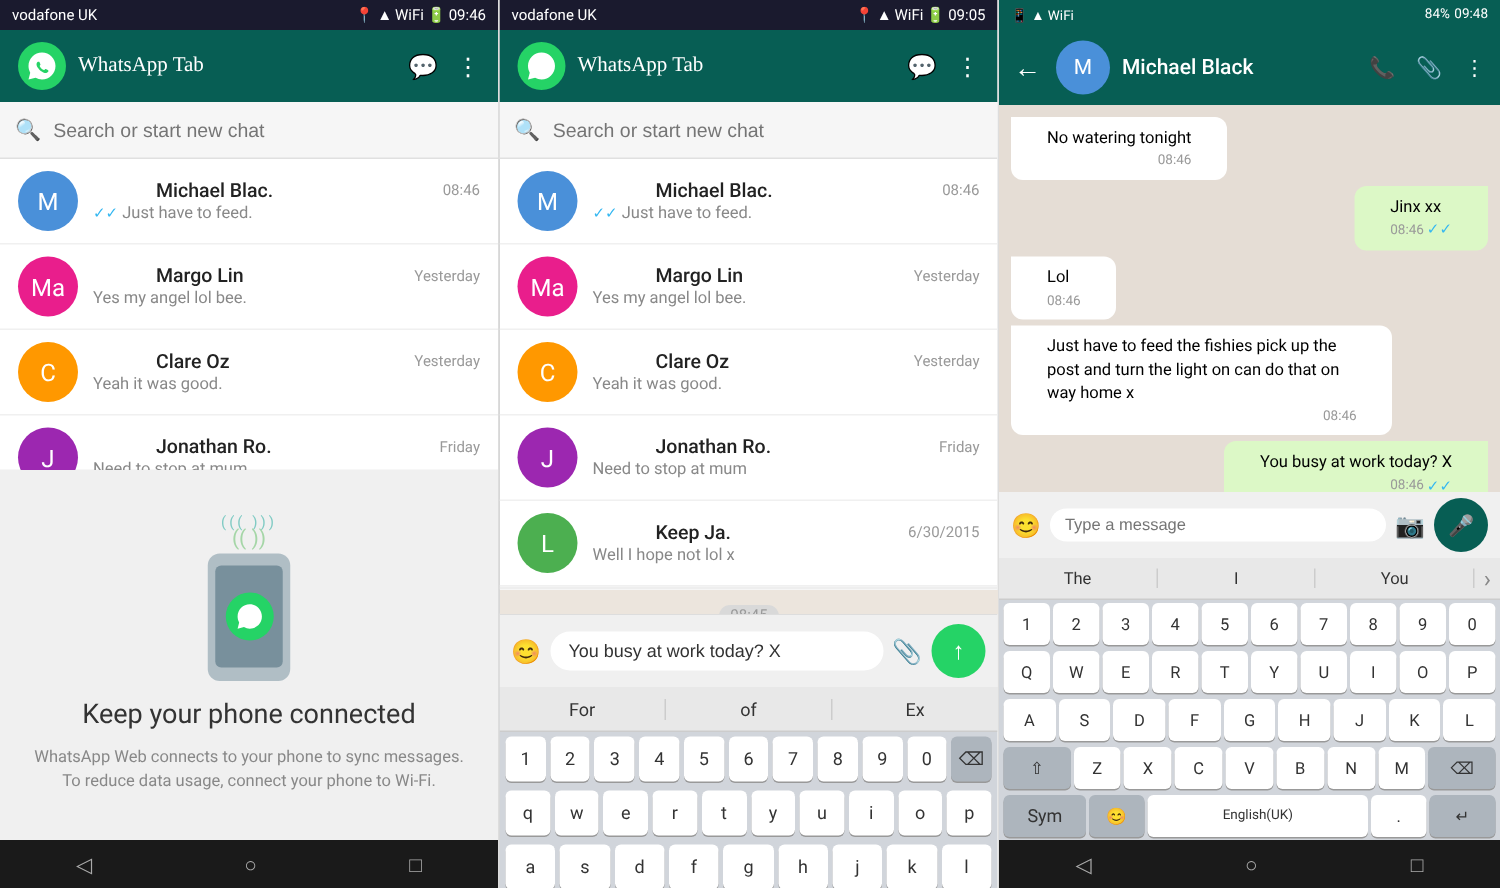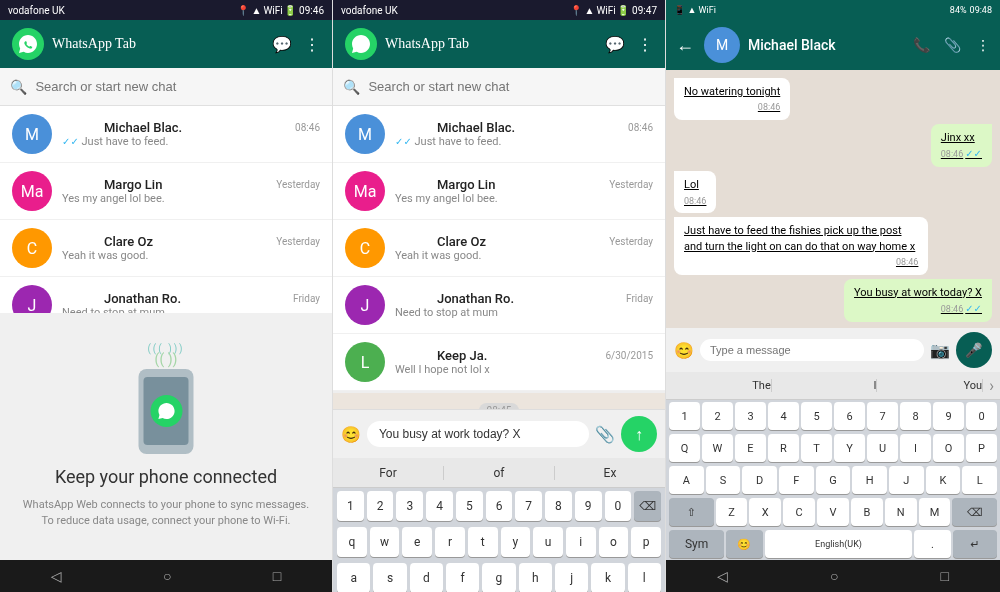--- a/index.html
+++ b/index.html
@@ -129,26 +129,25 @@
       flex: 1;
       overflow-y: auto;
       padding: 8px;
       background: #ece5dd;
       display: flex;
       flex-direction: column;
       gap: 4px;
     }
     .msg-bubble {
       max-width: 80%;
-      padding: 6px 10px;
+      padding: 6px 24px;
       border-radius: 8px;
       font-size: 11px;
       line-height: 1.4;
       position: relative;
-      text-decoration: underline;
     }
     .msg-incoming { background: #fff; align-self: flex-start; border-top-left-radius: 0; }
     .msg-outgoing { background: #dcf8c6; align-self: flex-end; border-top-right-radius: 0; }
     .msg-time { font-size: 9px; color: #999; text-align: right; margin-top: 2px; display: flex; justify-content: flex-end; align-items: center; gap: 2px; }
     .msg-divider { text-align: center; font-size: 10px; color: #999; margin: 4px 0; }
     .msg-divider span { background: #d9d9d9; padding: 2px 8px; border-radius: 8px; }
 
     
     .chat-input-area {
       background: #f0f0f0;
@@ -282,21 +281,21 @@
     
     .rp-keyboard { background: #d1d5db; flex-shrink: 0; }
     .rp-kb-suggestions {
       background: #e8e8e8;
       height: 28px;
       display: flex;
       align-items: center;
       border-bottom: 1px solid #ccc;
     }
     .rp-kb-sug {
-      flex: 1; text-align: right; font-size: 11px; color: #333;
+      flex: 1; text-align: center; font-size: 11px; color: #333;
       border-right: 1px solid #ccc;
     }
     .rp-kb-sug:last-child { border-right: none; }
     .rp-kb-row {
       display: flex; justify-content: center; gap: 2px; padding: 2px 3px;
     }
     .rp-kb-key {
       flex: 1;
       height: 28px;
       background: #fff;
@@ -443,21 +442,21 @@
 
 <div class="panel panel-mid">
 
   <div class="status-bar">
     <span>vodafone UK</span>
     <div class="status-bar-icons">
       <span>📍</span>
       <span>▲</span>
       <span>WiFi</span>
       <span>🔋</span>
-      <span>09:47</span>
+      <span>09:05</span>
     </div>
   </div>
 
   <div class="wa-header">
     <div class="wa-header-logo">
       <svg width="20" height="20" viewBox="0 0 20 20" fill="white">
         <path d="M10 1C5.03 1 1 5.03 1 10c0 1.61.42 3.12 1.15 4.44L1 19l4.72-1.23A8.96 8.96 0 0010 19c4.97 0 9-4.03 9-9s-4.03-9-9-9z"></path>
       </svg>
     </div>
     <span class="wa-header-title">WhatsApp Tab</span>

